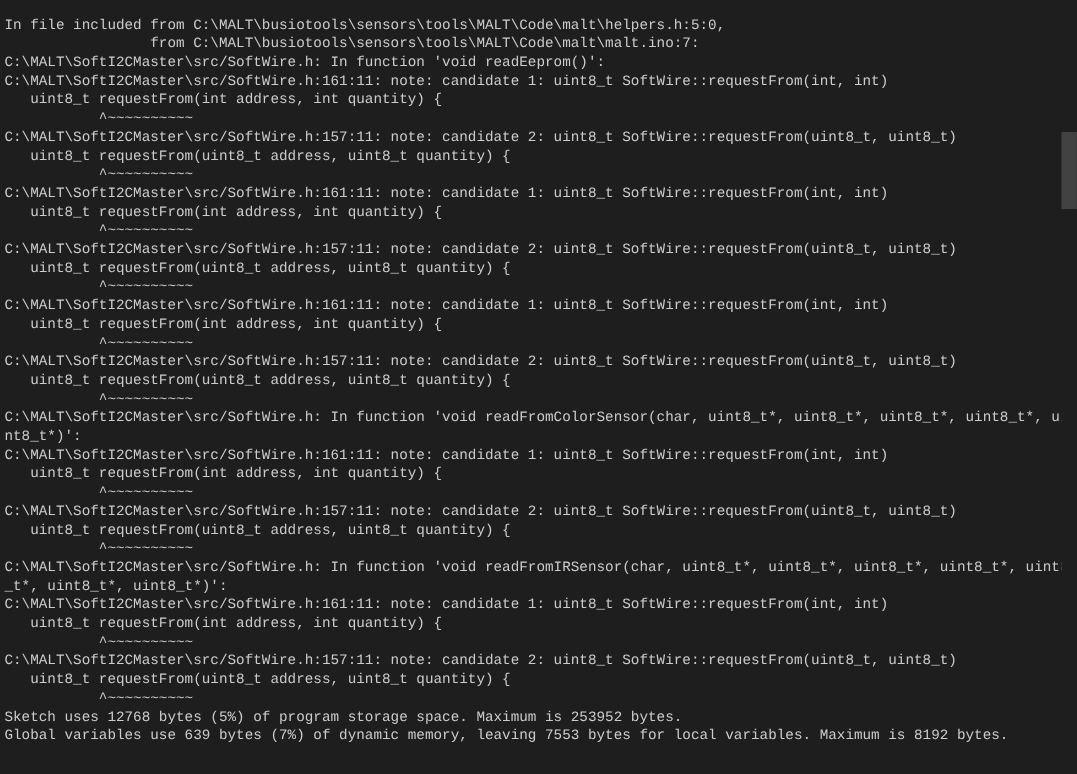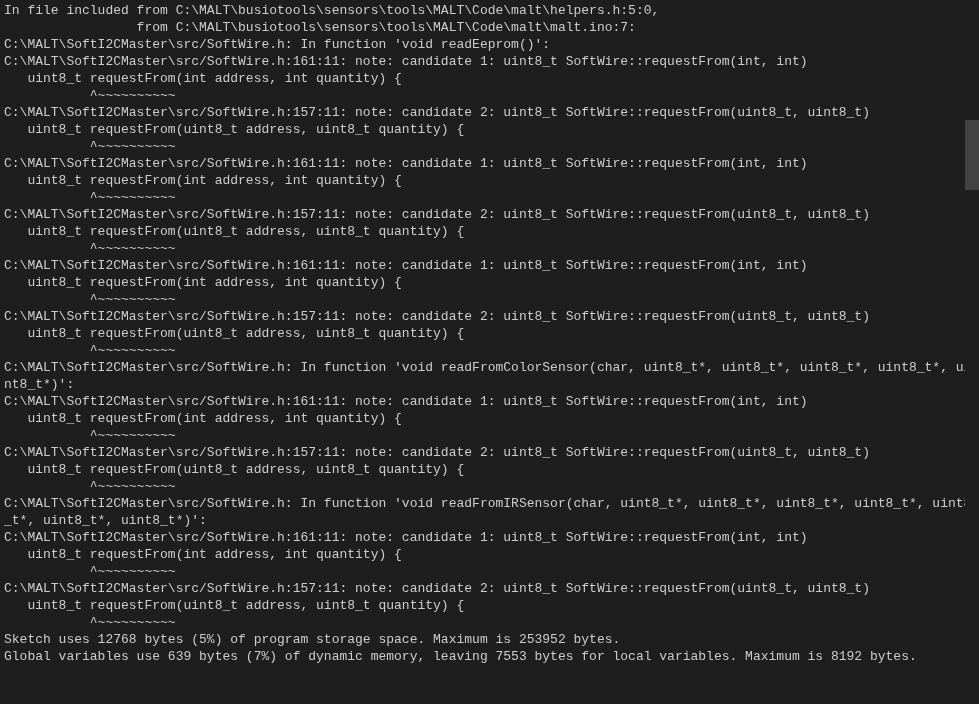--- a/index.html
+++ b/index.html
@@ -12,21 +12,21 @@
       color: #cccccc;
       font-family: Consolas, 'Courier New', monospace;
       font-size: 13px;
       line-height: 17px;
       overflow: hidden;
       width: 979px;
       height: 704px;
       position: relative;
     }
     .console {
-      padding: 2px 4px;
+      padding: 14px 4px;
       white-space: pre;
       width: 965px;
       height: 704px;
       overflow: hidden;
     }
     .line {
       white-space: pre;
     }
     .scrollbar-track {
       position: absolute;

